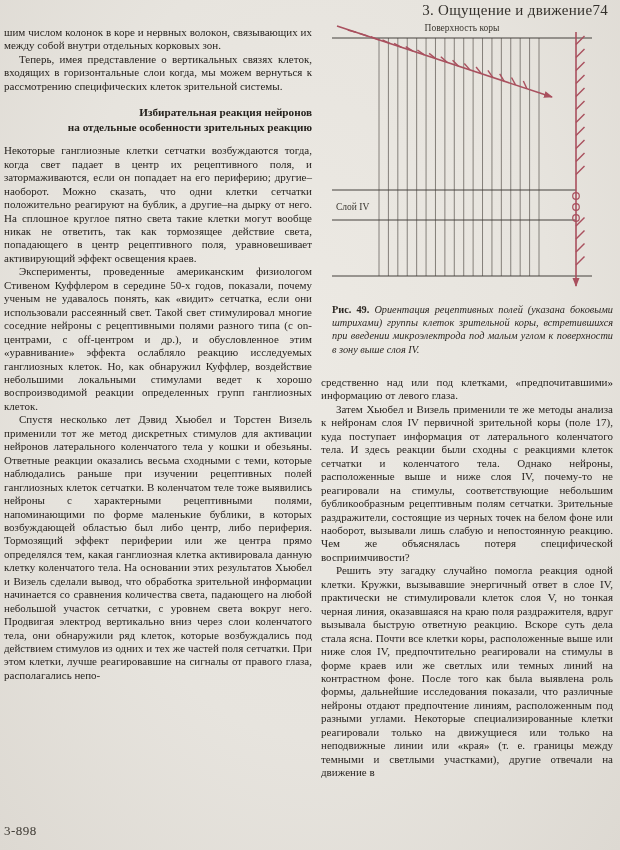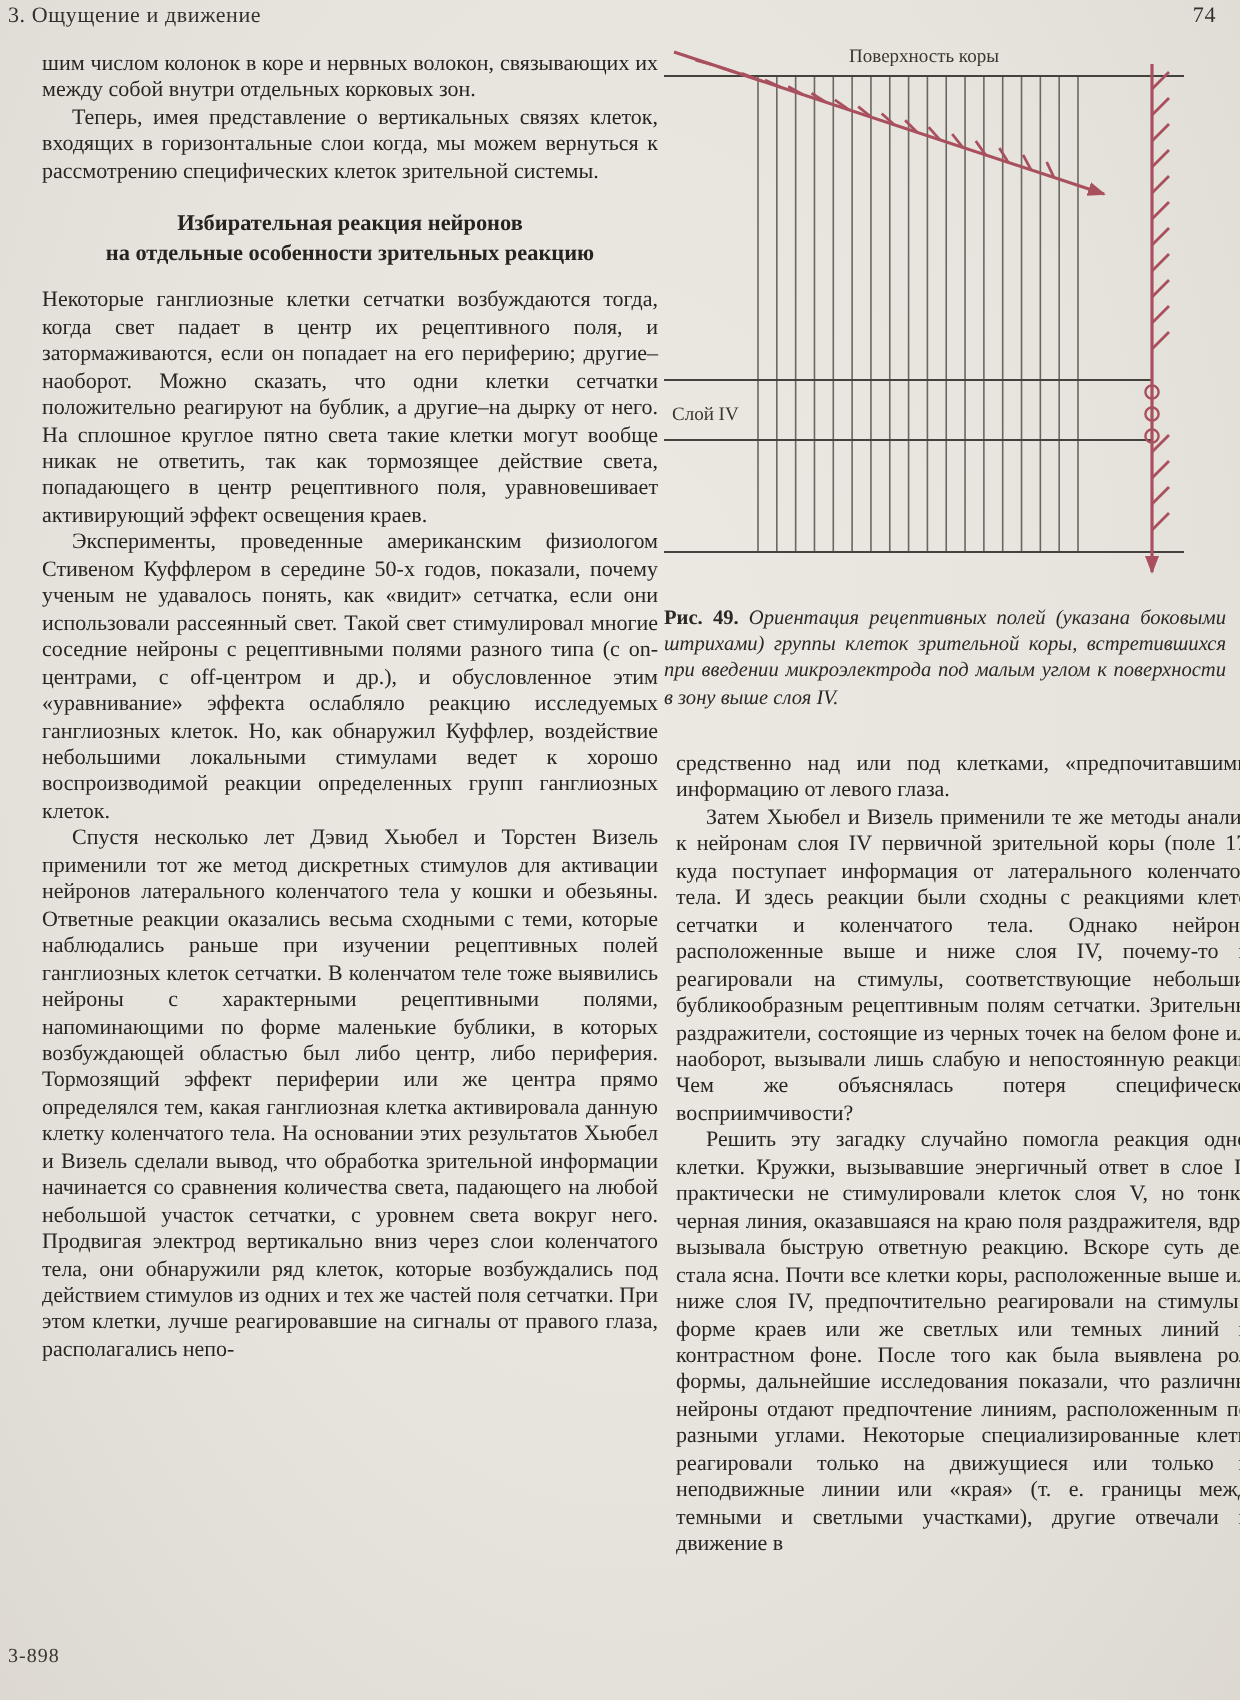--- a/index.html
+++ b/index.html
@@ -6,42 +6,42 @@
   .page{
     position:relative;
     width:620px;height:850px;
     background:radial-gradient(ellipse at 50% 40%, #ece9e3 0%, #e7e4de 55%, #ddd9d2 100%);
     font-family:"Liberation Serif", serif;
     color:#282420;
     overflow:hidden;
   }
   .header{
     position:absolute;left:4px;top:2px;right:12px;
-    display:flex;justify-content:space-between;
-    font-size:11px;letter-spacing:.3px;color:#33302b;
+    display:flex;justify-content:flex-end;
+    font-size:15px;letter-spacing:.3px;color:#33302b;
   }
-  .col{position:absolute;text-align:justify;font-size:11px;line-height:13.45px;margin-left:17px;}
+  .col{position:absolute;text-align:justify;font-size:11px;line-height:13.45px;}
   .col p{margin:0;}
   .col p.ind{text-indent:15px;}
   .col-left{left:4px;top:26px;width:308px;}
   .col-right{left:321px;top:376px;width:292px;}
   h2.sect{
     font-size:11.2px;line-height:15px;margin:12px 0 9px 0;
-    font-weight:bold;text-align:center;color:#26231e;
+    font-weight:bold;text-align:right;color:#26231e;
   }
   .fig-wrap{position:absolute;left:330px;top:14px;width:282px;}
   .caption{
     position:absolute;left:332px;top:303px;width:281px;
     font-size:10.3px;line-height:13.2px;text-align:justify;margin:0;color:#2b2722;
   }
   .caption .lead{font-weight:bold;font-style:normal;}
   .caption .body{font-style:italic;}
   .footer{
     position:absolute;left:4px;top:823px;
-    font-size:10px;color:#3a362f;letter-spacing:.5px;text-align:center;
+    font-size:13px;color:#3a362f;letter-spacing:.5px;text-align:center;
   }
   svg text{font-family:"Liberation Serif", serif;font-size:9.5px;fill:#3a362f;}
   .ln-dark{stroke:#45413c;stroke-width:1;}
   .ln-col{stroke:#6b6660;stroke-width:0.8;}
   .ln-red{stroke:var(--accent,#a9505e);stroke-width:1.6;fill:none;}
   .tick-red{stroke:var(--accent,#a9505e);stroke-width:1.4;}
   .circ-red{stroke:var(--accent,#a9505e);stroke-width:1.2;fill:none;}
 </style>
 </head>
 <body>

